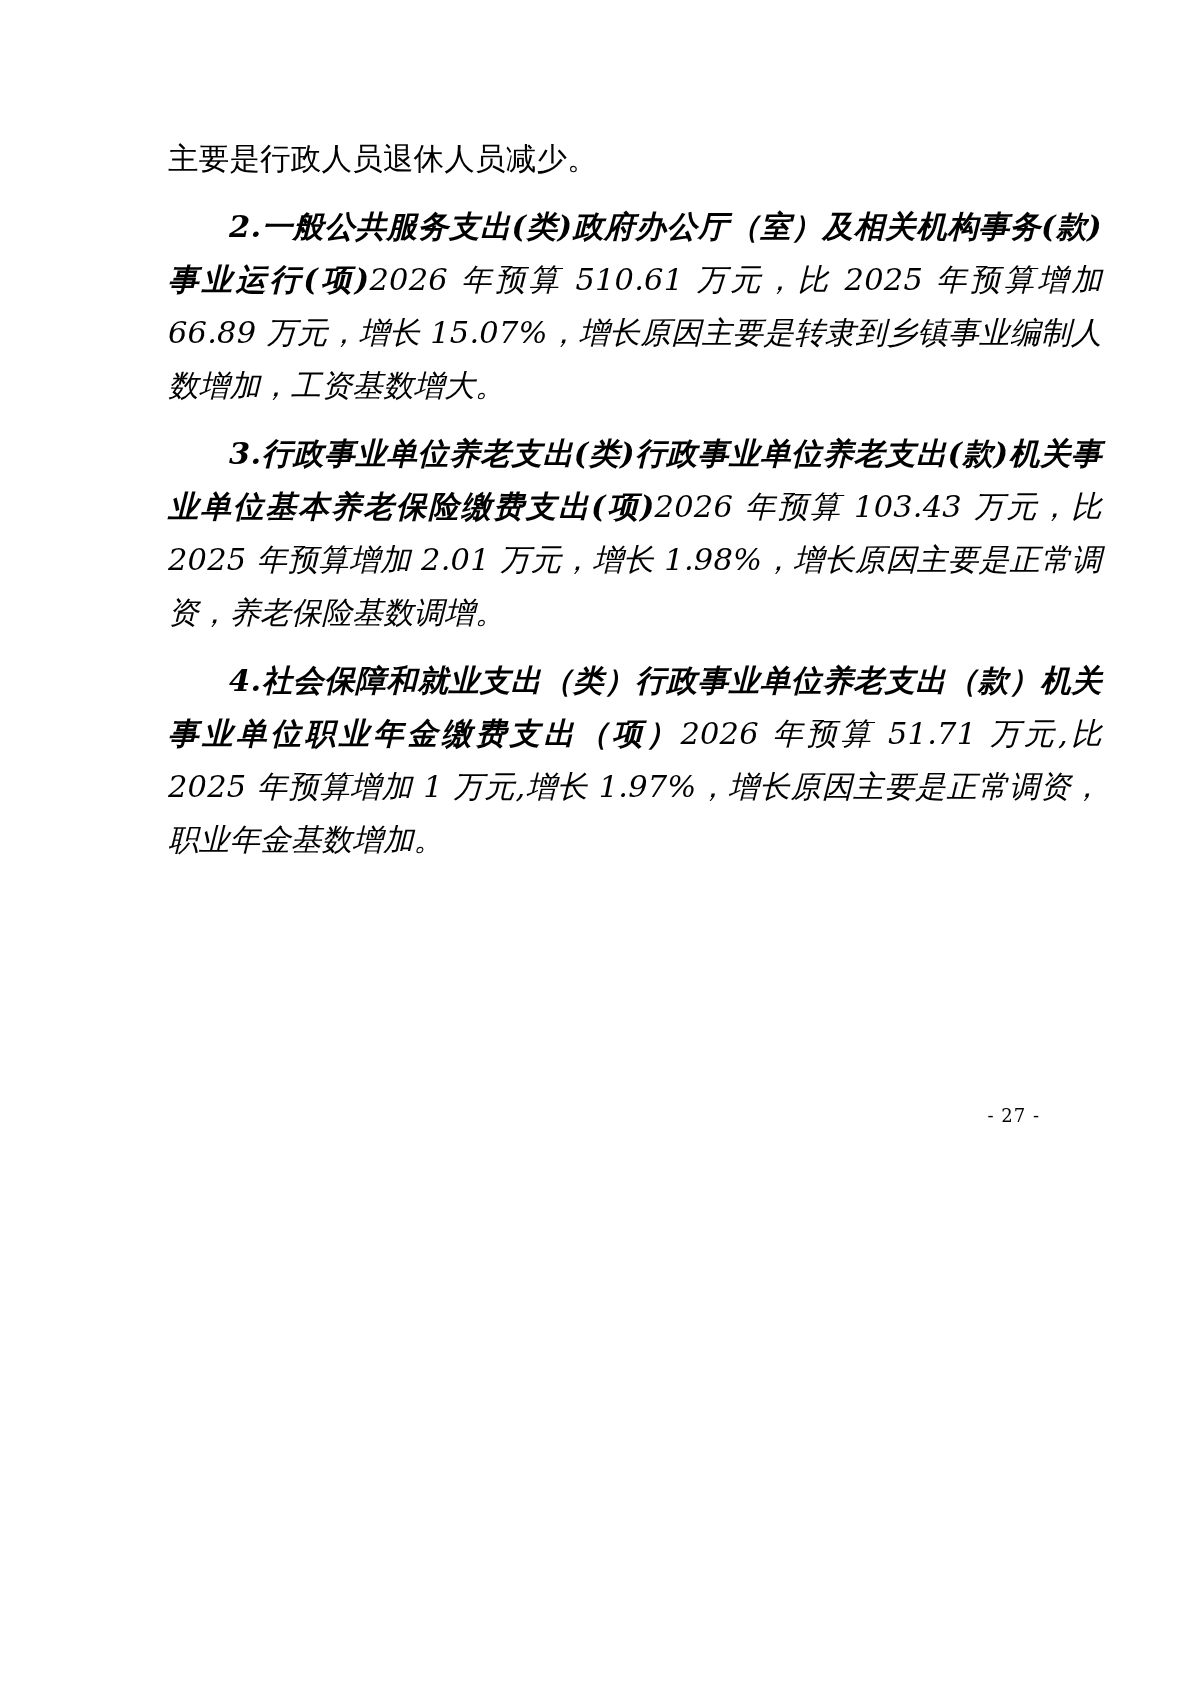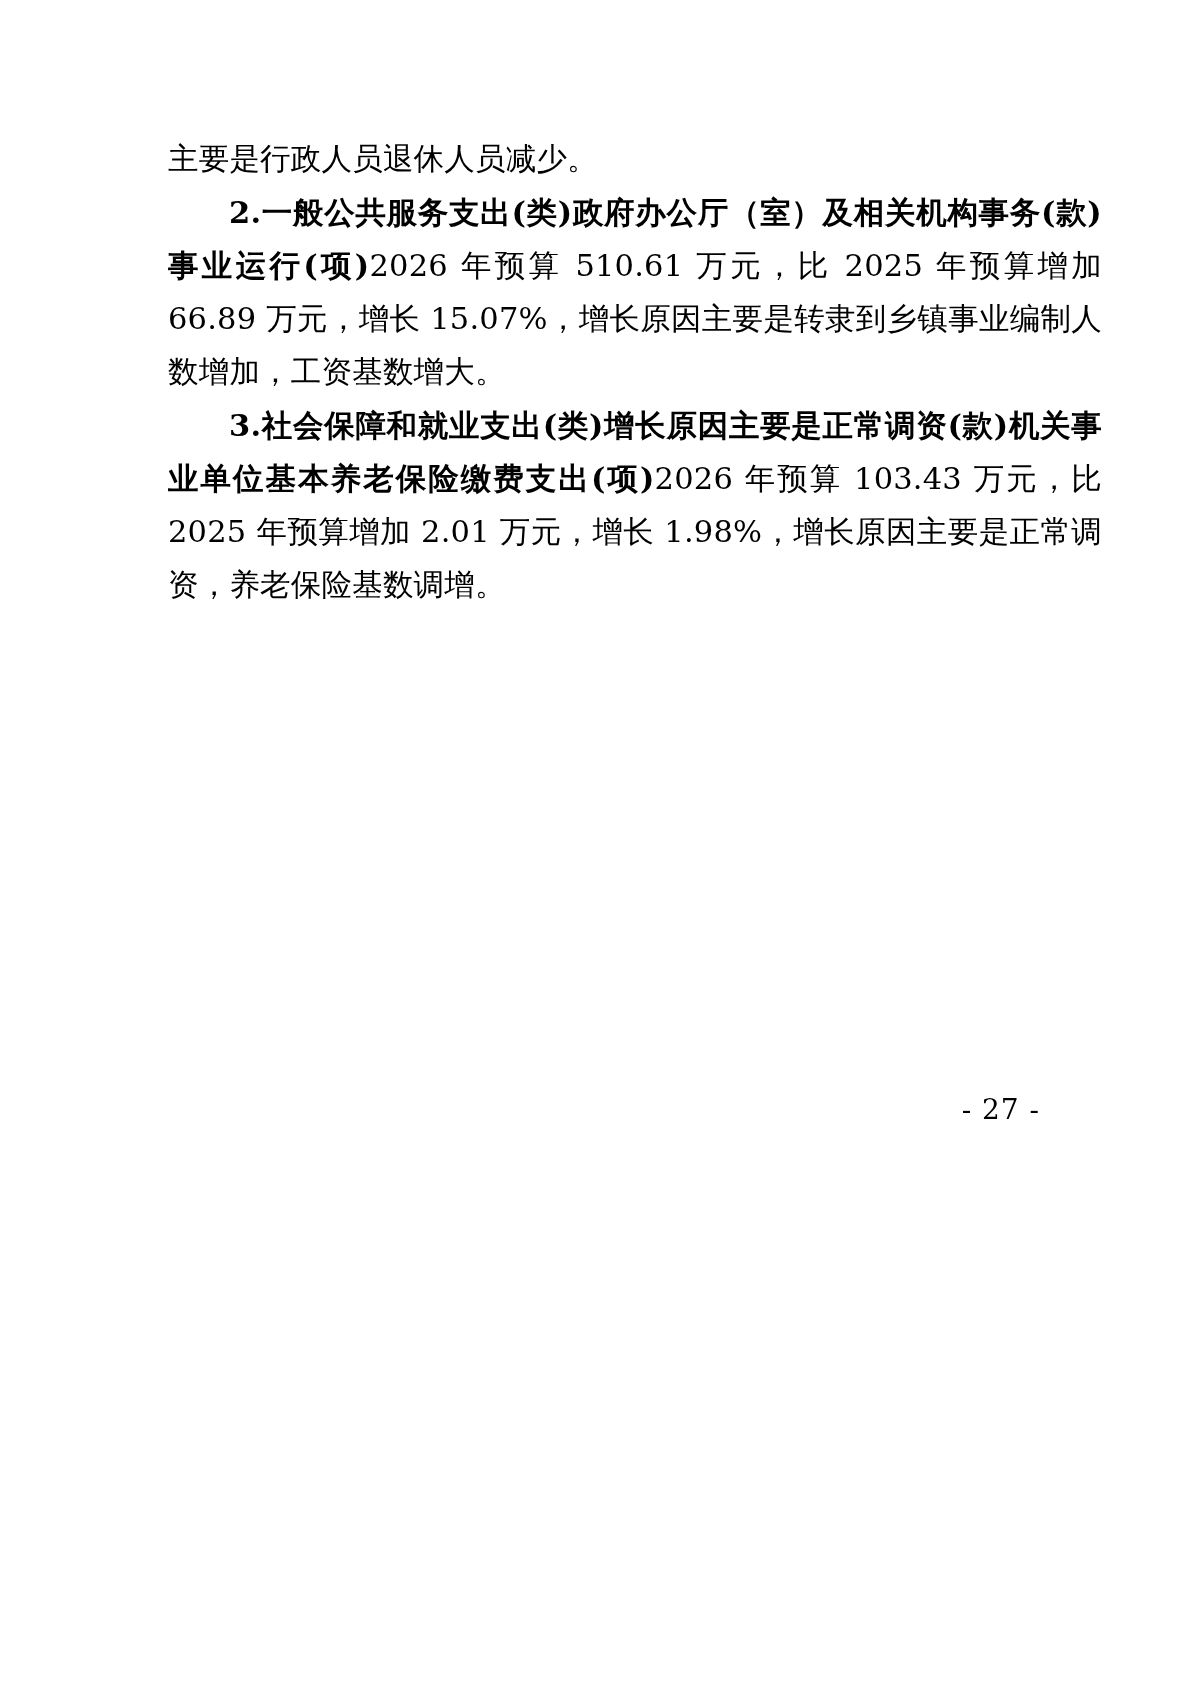--- a/index.html
+++ b/index.html
@@ -28,33 +28,34 @@
     letter-spacing: 0.2px;
   }
   p.para {
     margin: 0 0 0 0;
     text-indent: 0;
   }
   p.indent {
     text-indent: 2em;
   }
   p.spaced {
-    margin-top: 1px;
+    margin-top: 15px;
+    font-style: italic;
   }
   .num {
     font-weight: bold;
   }
   .bold {
     font-weight: bold;
   }
   .page-number {
     position: absolute;
     right: 150px;
     bottom: 175px;
-    font-size: 28px;
+    font-size: 18px;
     font-family: "DejaVu Serif", serif;
     color: #000000;
     letter-spacing: 1px;
   }
 </style>
 </head>
 <body>
 
 <div class="page">
 
@@ -62,23 +63,26 @@
 
     <p class="para">
       <span>主要是行政人员退休人员减少。</span>
     </p>
 
     <p class="para indent spaced">
       <span class="num">2.</span><span class="bold">一般公共服务支出(类)政府办公厅（室）及相关机构事务(款)事业运行(项)</span><span>2026 年预算 510.61 万元，比 2025 年预算增加 66.89 万元，增长 15.07%，增长原因主要是转隶到乡镇事业编制人数增加，工资基数增大。</span>
     </p>
 
     <p class="para indent spaced">
-      <span class="num">3.</span><span class="bold">社会保障和就业支出(类)增长原因主要是正常调资(款)机关事业单位基本养老保险缴费支出(项)</span><span>2026 年预算 103.43 万元，比 2025 年预算增加 2.01 万元，增长 1.98%，增长原因主要是正常调资，养老保险基数调增。</span>
+      <span class="num">3.</span><span class="bold">行政事业单位养老支出(类)行政事业单位养老支出(款)机关事业单位基本养老保险缴费支出(项)</span><span>2026 年预算 103.43 万元，比 2025 年预算增加 2.01 万元，增长 1.98%，增长原因主要是正常调资，养老保险基数调增。</span>
     </p>
 
+    <p class="para indent spaced">
+      <span class="num">4.</span><span class="bold">社会保障和就业支出（类）行政事业单位养老支出（款）机关事业单位职业年金缴费支出（项）</span><span>2026 年预算 51.71 万元,比 2025 年预算增加 1 万元,增长 1.97%，增长原因主要是正常调资，职业年金基数增加。</span>
+    </p>
 
 
 
 
   </div>
 
   <div class="page-number">- 27 -</div>
 
 </div>
 

